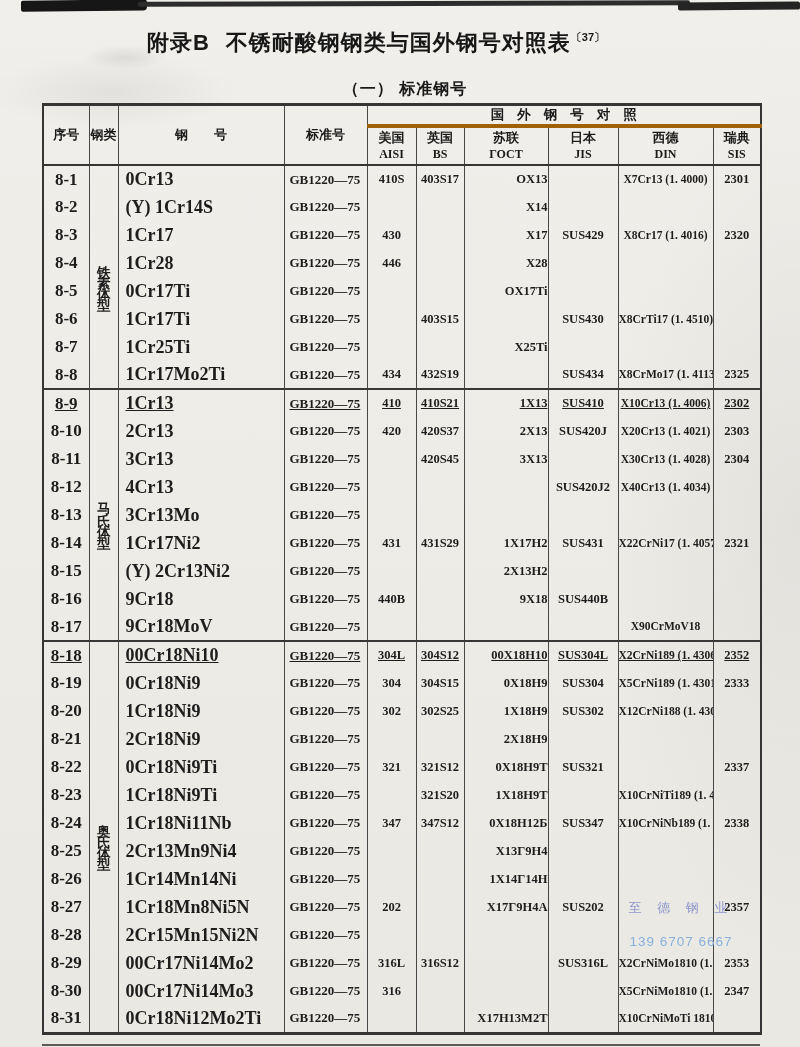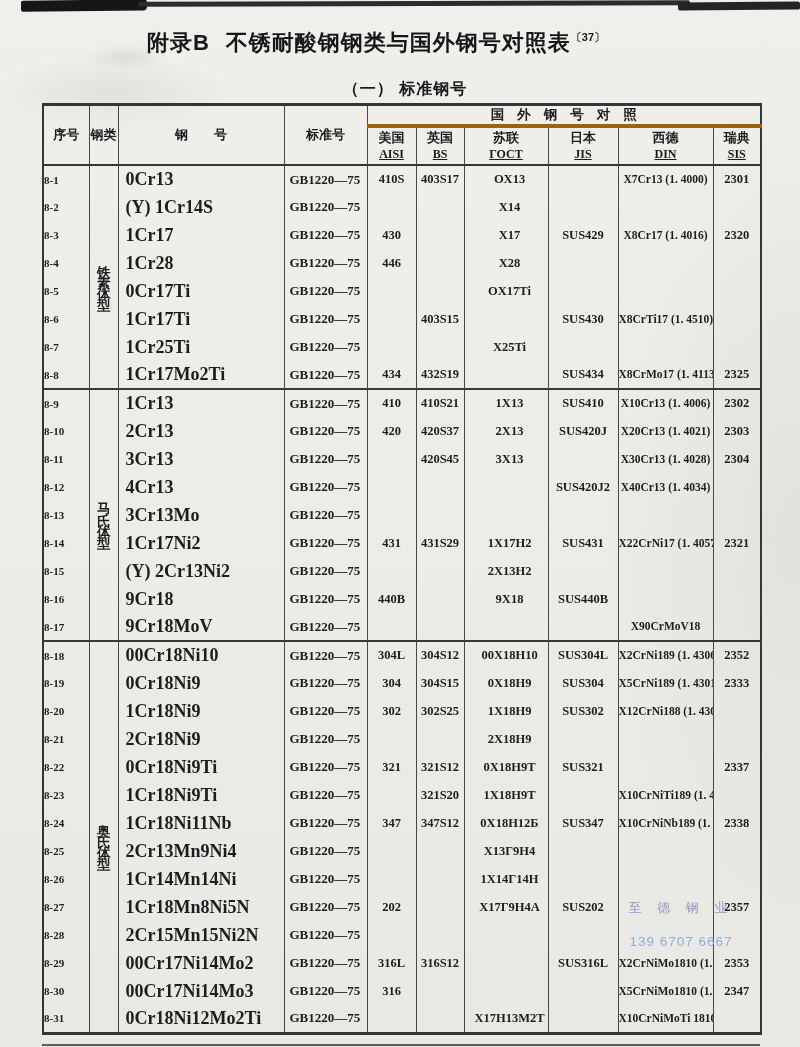--- a/index.html
+++ b/index.html
@@ -40,31 +40,31 @@
     font-weight:bold; overflow:hidden; white-space:nowrap;
   }
   table.steel { border:2px solid #353535; border-top-width:3px; border-bottom-width:3px; }
   thead th {
     font-family:"Liberation Sans","DejaVu Sans",sans-serif;
     font-size:13px; font-weight:bold; text-align:center; vertical-align:middle; color:#1b1b1b;
   }
   th.span-head { border-bottom:4px solid #a16207; height:19px; letter-spacing:13px; text-indent:13px; font-size:13.5px; }
   thead tr.sub th { height:39px; line-height:1.25; }
   thead { border-bottom:2px solid #353535; }
-  thead .code { font-family:"Liberation Serif","DejaVu Serif",serif; font-size:12px; letter-spacing:0;text-decoration:underline; }
+  thead .code { font-family:"Liberation Serif","DejaVu Serif",serif; font-size:12px; letter-spacing:0; }
   tbody td { height:28px; font-size:12.5px; vertical-align:middle; }
-  tr.sep td { border-top:2.5px solid #383838; }
-
-  td.c-no   { text-align:left; font-size:11px; }
+  tr.sep td { border-top:2.5px solid #383838;text-decoration:underline; }
+
+  td.c-no   { text-align:center; font-size:17px; }
   td.c-class{ text-align:center; vertical-align:middle; font-family:"Liberation Sans","DejaVu Sans",sans-serif; }
   td.c-class .vert { writing-mode:vertical-rl; text-orientation:upright; letter-spacing:11px; font-size:13.5px; font-weight:bold; display:inline-block; line-height:1; }
   td.c-grade{ text-align:left; padding-left:7px; font-size:18px; }
   td.c-std  { text-align:left; padding-left:5px; font-size:13px; }
   td.c-aisi, td.c-bs { text-align:center; font-size:12.5px; }
-  td.c-gost { text-align:center; padding-left:7px; font-size:12.5px; }
+  td.c-gost { text-align:right; padding-left:7px; font-size:12.5px; }
   td.c-jis  { text-align:center; font-size:12.5px; }
   td.c-din  { text-align:center; font-size:11.5px; line-height:13px; white-space:pre-line; }
   td.c-sis  { text-align:center; font-size:12.5px; }
 
   .bottom-line { position:absolute; left:42px; top:1044px; width:718px; height:2px; background:rgba(55,55,55,0.8); }
 
   .watermark { position:absolute; left:626px; top:899px; width:110px; text-align:center;
                font-family:"Liberation Sans","DejaVu Sans",sans-serif; pointer-events:none; }
   .watermark .w1 { font-size:13px; letter-spacing:6px; font-weight:normal; }
   .watermark .w2 { font-size:13.5px; letter-spacing:1px; margin-top:17px; }

